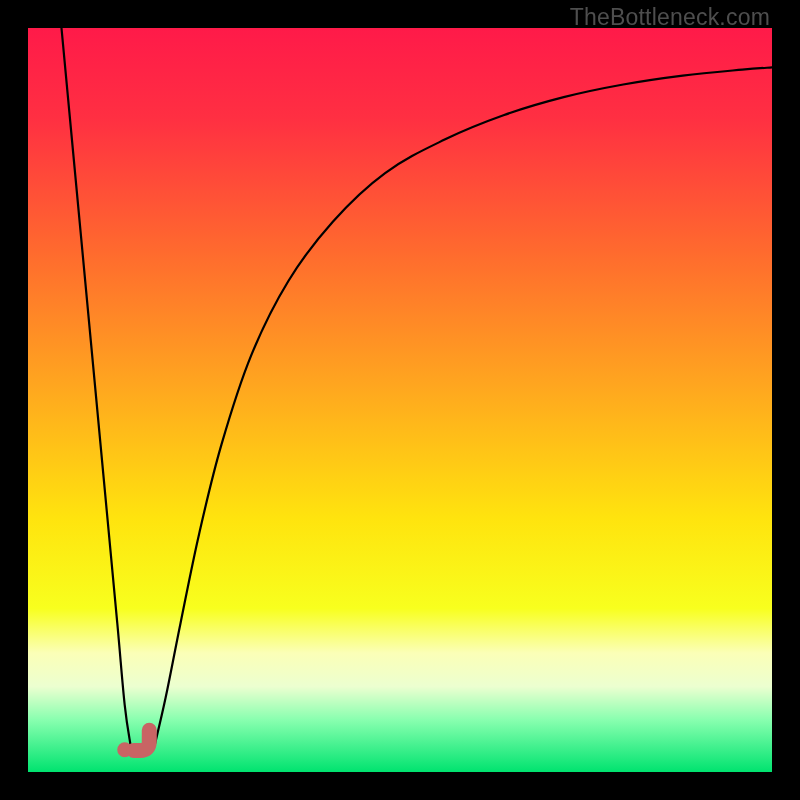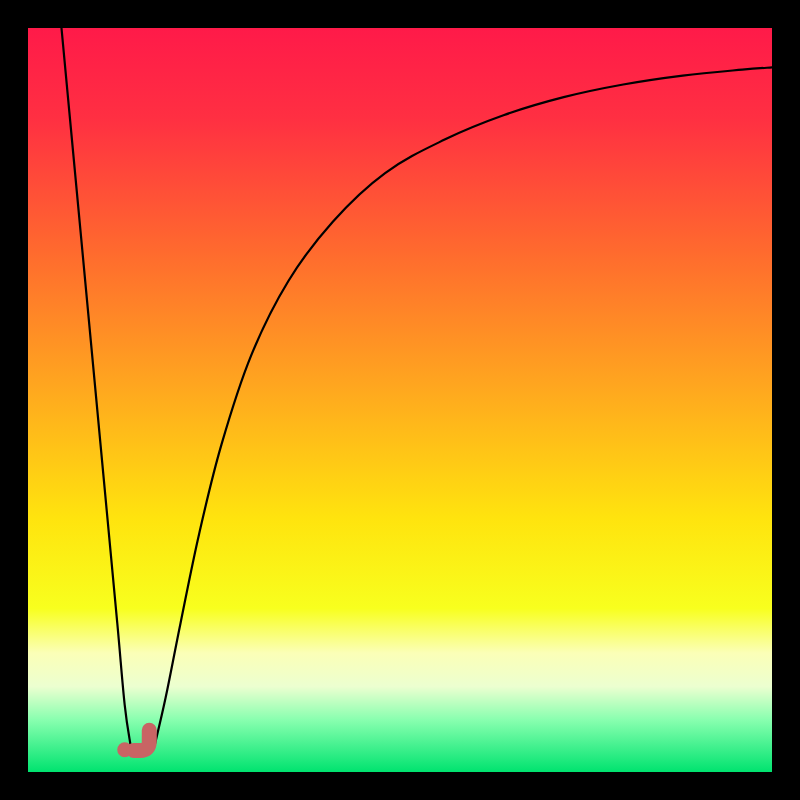--- a/index.html
+++ b/index.html
@@ -49,20 +49,21 @@
     font-size: 23px;
     font-weight: 500;
     letter-spacing: 0.2px;
   }
 </style>
 </head>
 <body>
 
 <div class="frame">
 
+  <div class="watermark">TheBottleneck.com</div>
 
   <div class="plot-area">
 
     <svg class="gradient-bg" viewBox="0 0 744 744" preserveAspectRatio="none">
       <defs>
         <linearGradient id="bg" x1="0" y1="0" x2="0" y2="1">
             <stop offset="0.00%" stop-color="#ff1a49"></stop>
             <stop offset="12.00%" stop-color="#ff2f42"></stop>
             <stop offset="30.00%" stop-color="#ff6a2e"></stop>
             <stop offset="48.00%" stop-color="#ffa61f"></stop>

